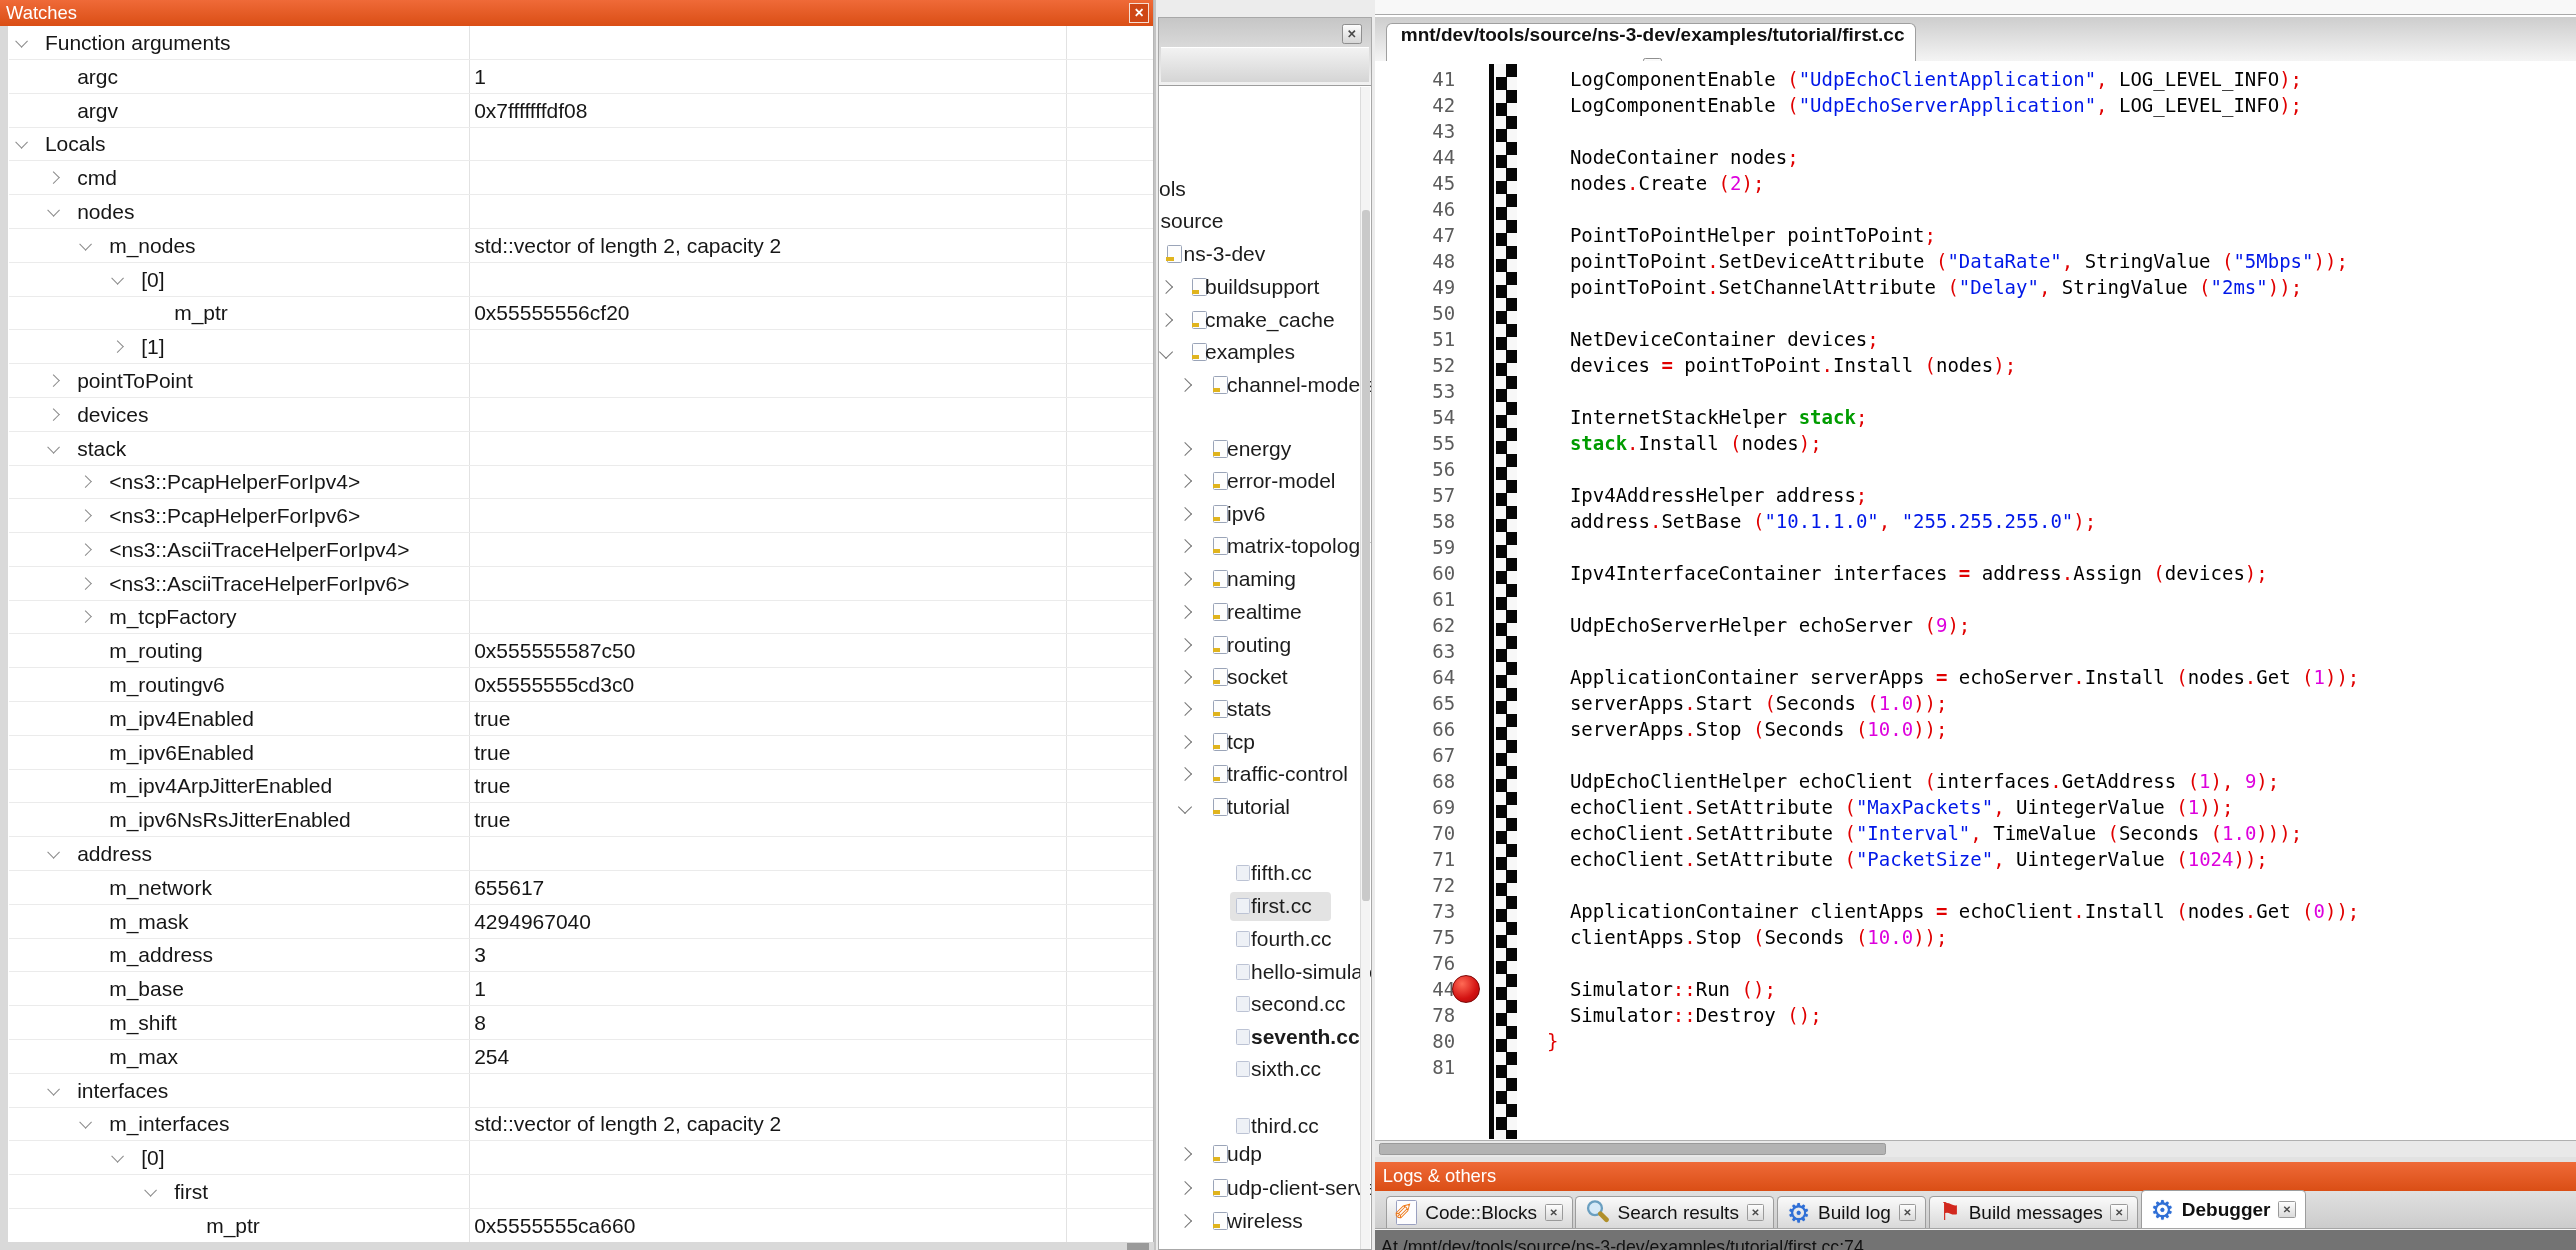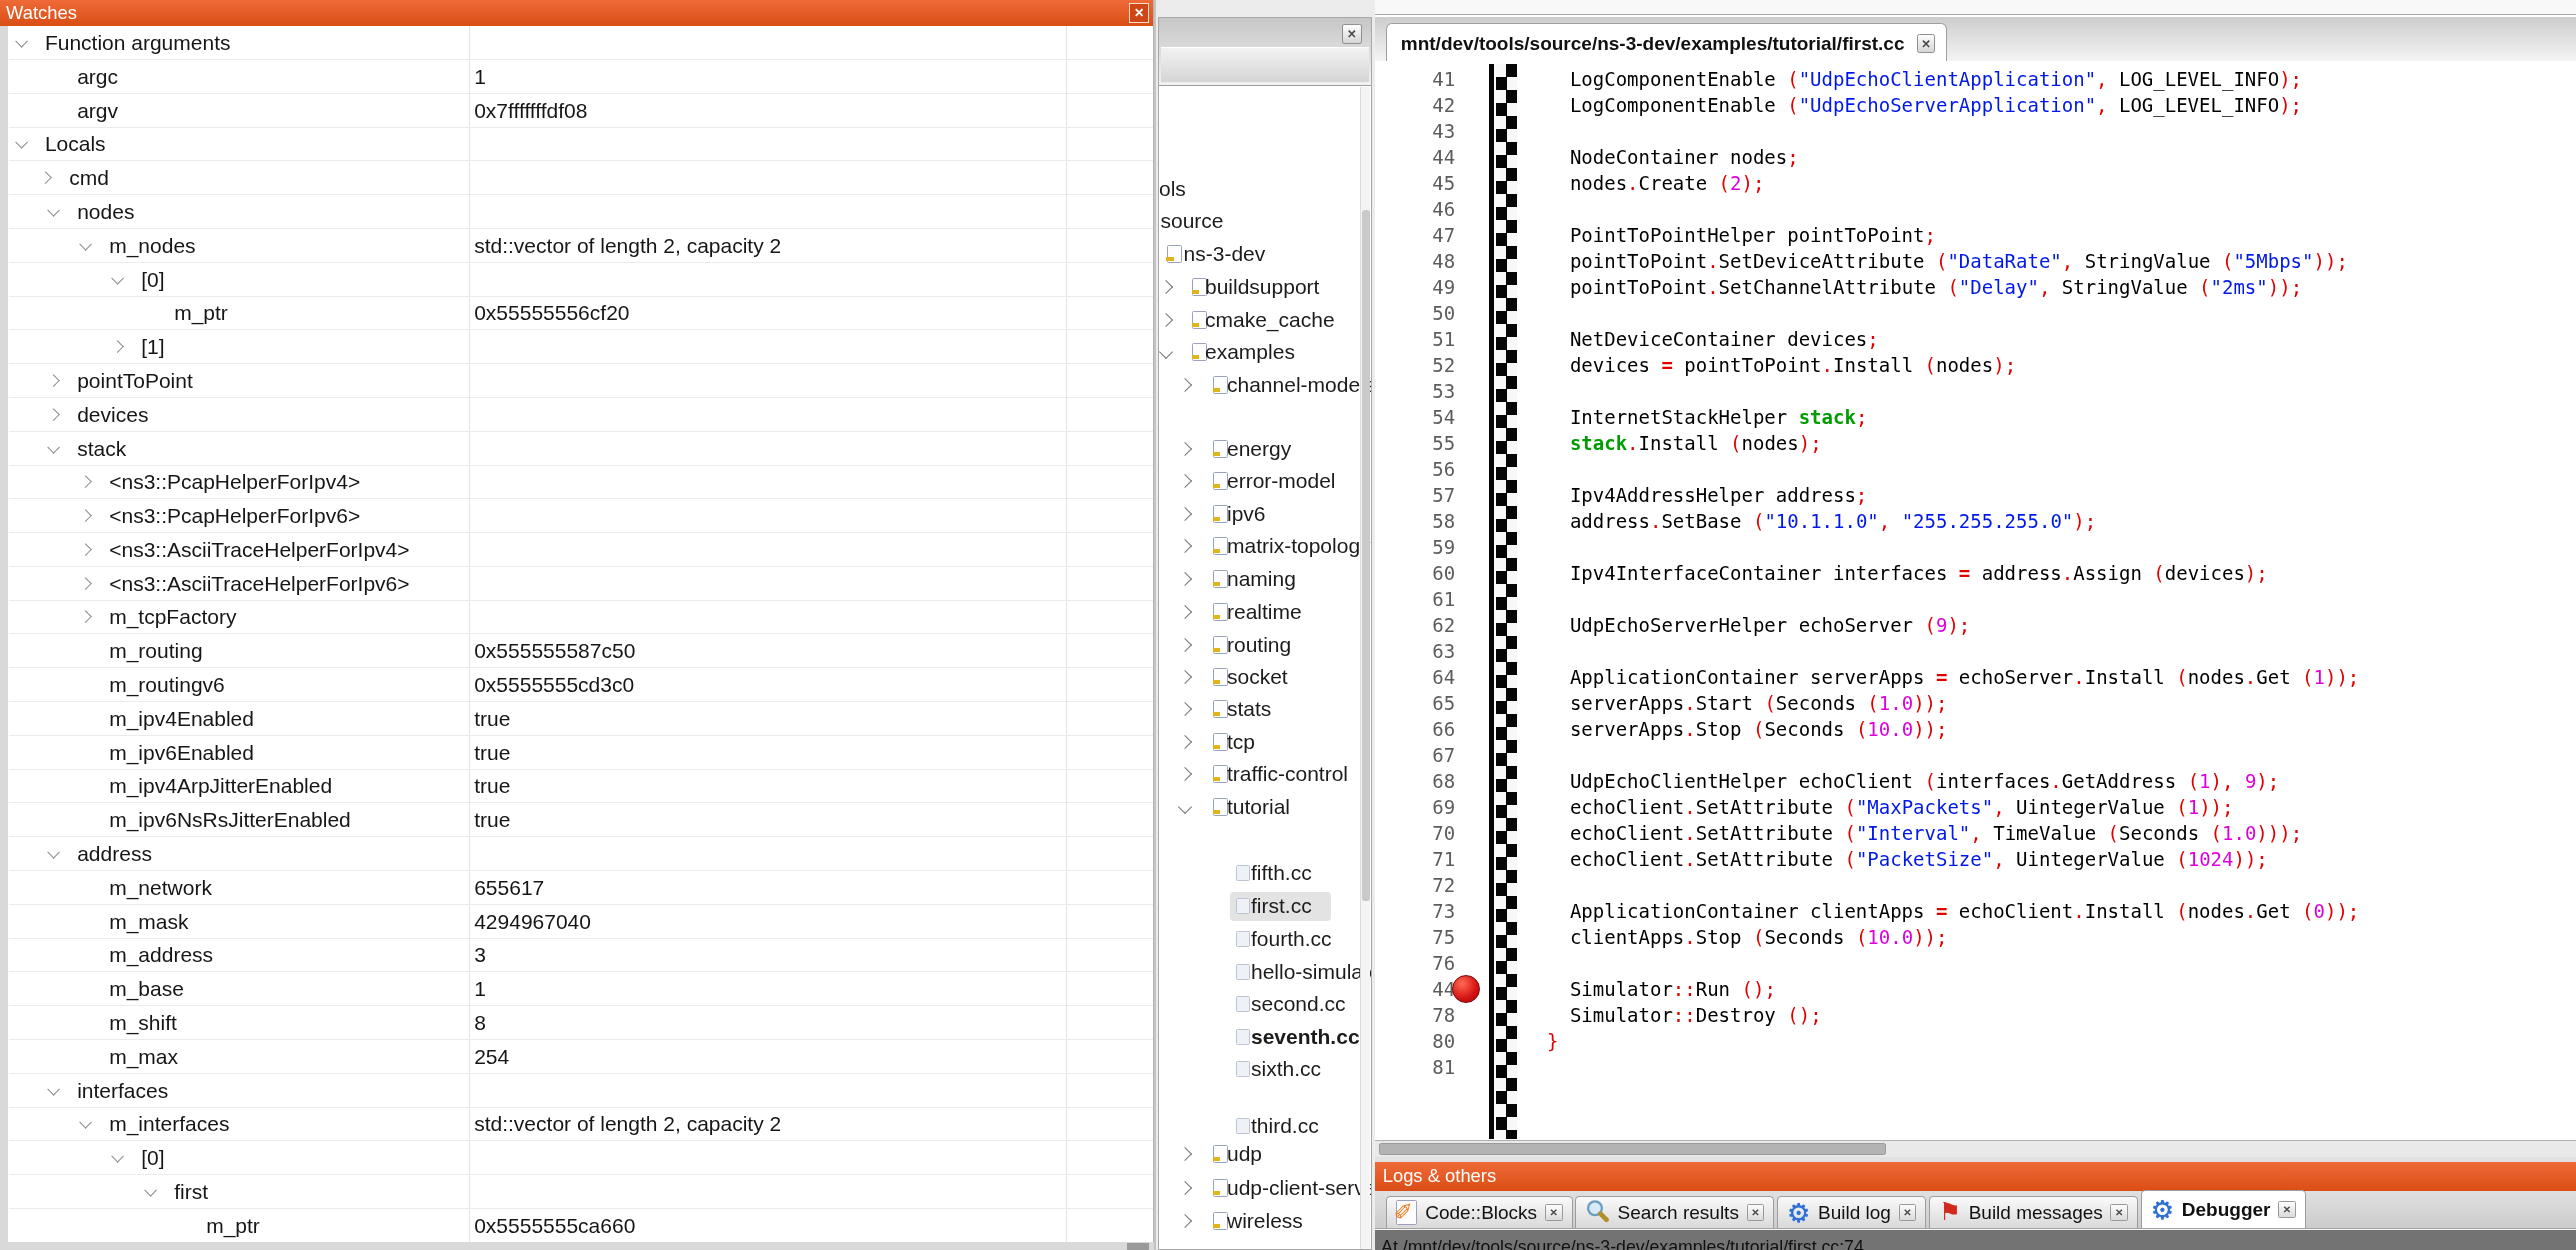--- a/index.html
+++ b/index.html
@@ -54,21 +54,21 @@
   .tree-vscroll { position:absolute; right:0.8px; top:69px; width:10px; height:1163px; background:#f4f4f4; border-left:0.8px solid #dcdcdc; }
   .tree-vthumb { position:absolute; left:0.8px; width:7.7px; top:123px; height:691px; background:#c9c9c9; border-radius:3.1px; }
 
   
   .editor { position:absolute; left:1375px; top:0; width:1201px; height:1157px; background:#fff; }
   .ed-topstrip { position:absolute; left:0; top:0; width:100%; height:15.4px; background:#f8f8f8; border-bottom:1.5px solid #a9a9a9; }
   .ed-tabbar { position:absolute; left:0; top:17px; width:100%; height:45px;
                background:linear-gradient(#cdcdcd,#f4f4f4); border-bottom:1.5px solid #8f8f8f; }
   .ed-tab { position:absolute; left:10.8px; top:6.1px; height:40px; background:#fff;
             border:1.5px solid #9f9f9f; border-bottom:none; border-radius:6.1px 6.1px 0 0;
-            display:flex; align-items:center; padding:0 10.8px 0 14px; gap:12.3px; }
+            display:flex; align-items:center; padding:0 10.8px 0 14px; gap:12.3px;flex-direction:column; }
   .ed-tab-title { font-size:19px; font-weight:bold; color:#111; white-space:nowrap; }
   .ed-tab .gray-close { position:static; width:18.4px; height:18.4px; }
   .code-area { position:absolute; left:0; top:61px; width:100%; height:1078px; background:#fff; overflow:hidden; }
   .bp-margin { position:absolute; left:114px; top:3.1px; width:28px; height:1077px;
                background:
                  linear-gradient(90deg,#060606 0 4.6px,#fbfbfb 4.6px 7px,rgba(0,0,0,0) 7px),
                  repeating-conic-gradient(#060606 0% 25%,#f8f8f8 0% 50%);
                background-size:auto, 21px 26px; background-position:0 0, 7px 0; }
   .code-lines { position:absolute; left:0; top:4.6px; width:100%; }
   .code-line { position:relative; height:26px; }
@@ -143,21 +143,21 @@
           <span class="chev-slot"></span>
           <span>argv</span>
           <span class="w-value">0x7fffffffdf08</span>
         </div>
         <div class="w-row" style="top: 101px; padding-left: 7.7px;">
           <span class="chev-slot">
             <span class="chev down"></span>
           </span>
           <span>Locals</span>
         </div>
-        <div class="w-row" style="top: 135px; padding-left: 32px;">
+        <div class="w-row" style="top: 135px; padding-left: 40px;">
           <span class="chev-slot">
             <span class="chev right"></span>
           </span>
           <span>cmd</span>
         </div>
         <div class="w-row" style="top: 169px; padding-left: 40px;">
           <span class="chev-slot">
             <span class="chev down"></span>
           </span>
           <span>nodes</span>

